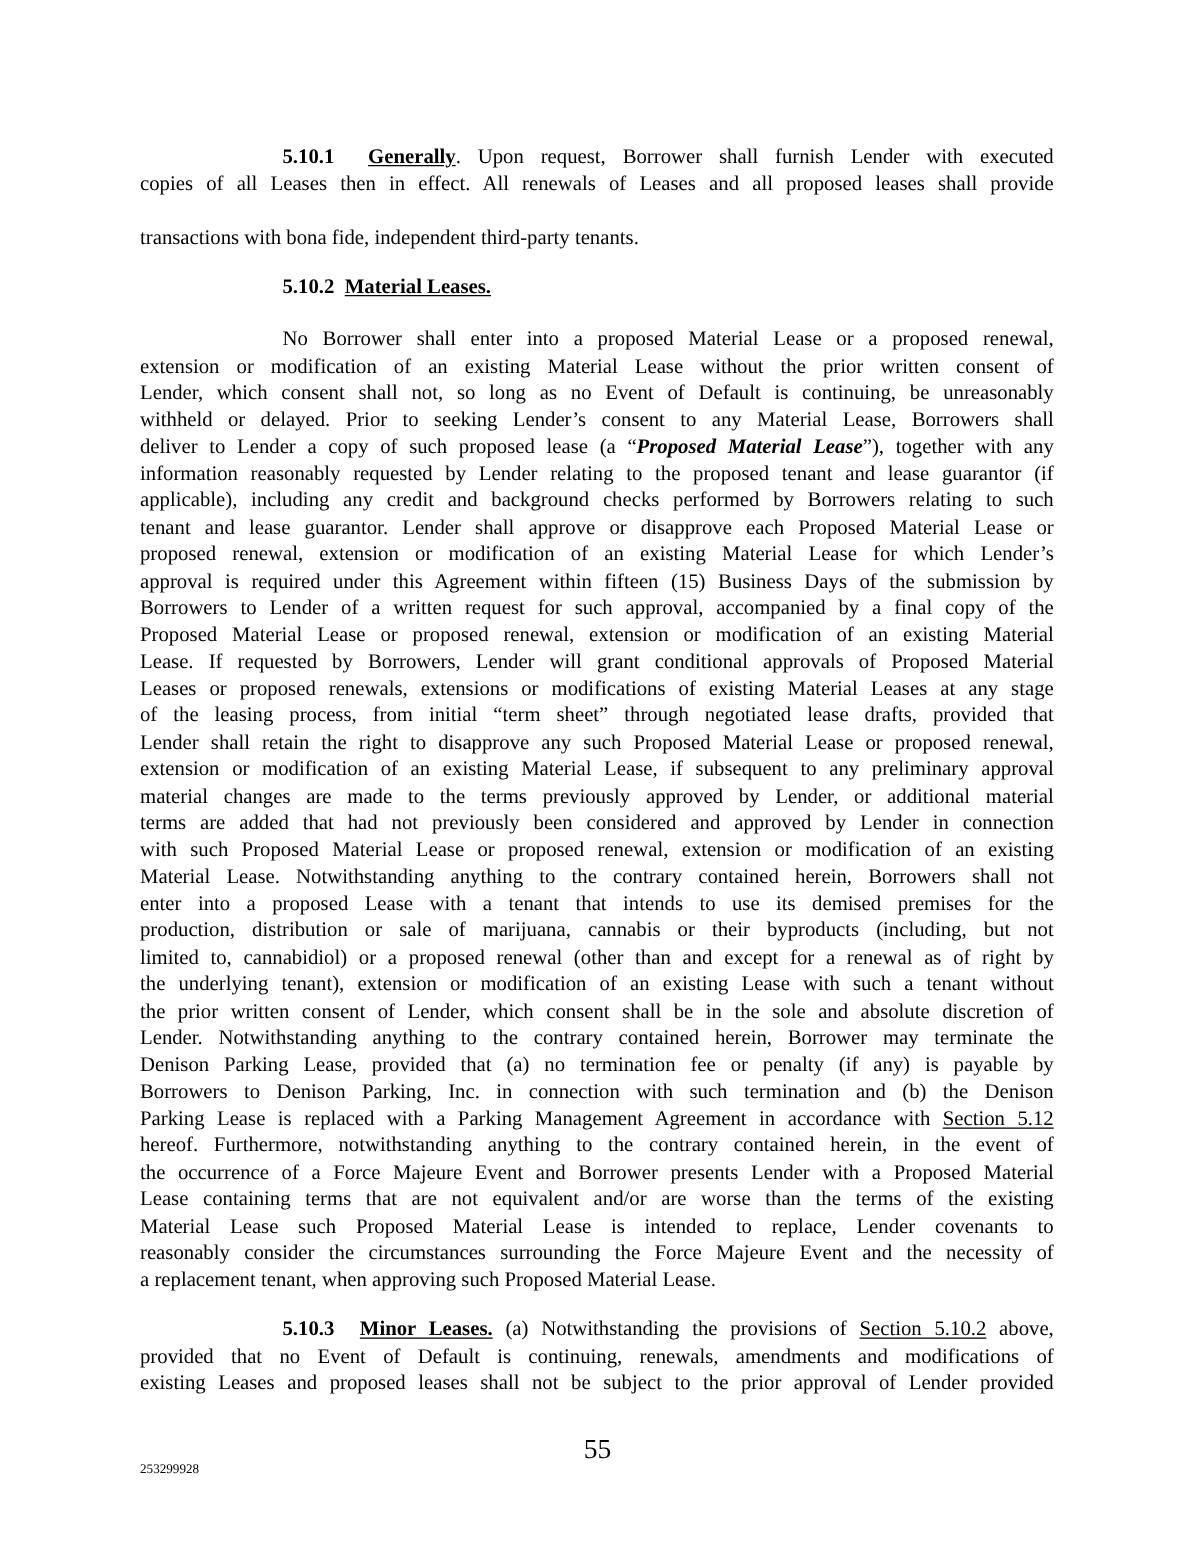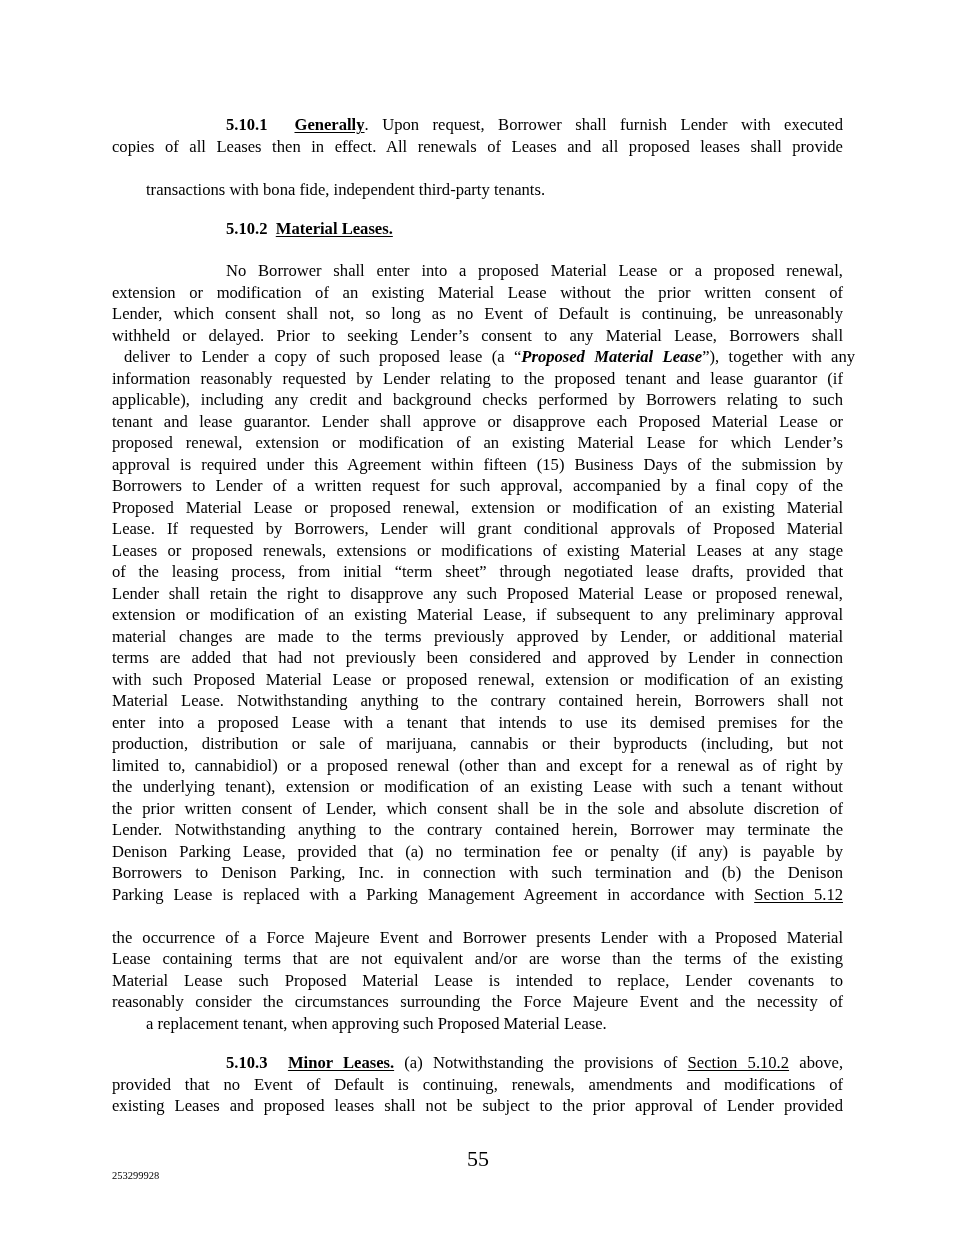--- a/index.html
+++ b/index.html
@@ -7,21 +7,21 @@
   .page {
     position: absolute; left: 0; top: 0; width: 796px; height: 1237px;
     background: #ffffff; color: #000000;
     font-family: "Liberation Serif", "DejaVu Serif", serif;
   }
   .line {
     position: absolute; left: 112px; width: 731px;
     font-size: 16.6px; line-height: 21.5px; height: 21.5px;
     white-space: nowrap; text-align: justify; text-align-last: justify;
   }
-  .line.last { text-align-last: left; margin-left: 34px; }
+  .line.last { text-align-last: left; }
   .line.indent { left: 226px; width: 617px; }
   .b { font-weight: bold; }
   .u { text-decoration: underline; text-underline-offset: 2px; }
   .bi { font-weight: bold; font-style: italic; }
   .head { position: absolute; left: 226px; font-size: 16.6px; line-height: 21.5px; font-weight: bold; white-space: nowrap; }
   .pagenum { position: absolute; left: 0; width: 956px; top: 1146px; text-align: center; font-size: 22px; }
   .docid { position: absolute; left: 112px; top: 1170px; font-size: 10.5px; }
 </style>
 </head>
 <body>
@@ -37,21 +37,21 @@
 
   <div class="head" style="top:218px;">
     <span>5.10.2</span>&nbsp;
     <span class="u">Material Leases.</span>
   </div>
 
   <div class="line indent" style="top:260px;">No Borrower shall enter into a proposed Material Lease or a proposed renewal,</div>
   <div class="line" style="top:281.5px;">extension or modification of an existing Material Lease without the prior written consent of</div>
   <div class="line" style="top:303px;">Lender, which consent shall not, so long as no Event of Default is continuing, be  unreasonably</div>
   <div class="line" style="top:324.5px;">withheld or delayed.  Prior to seeking Lender’s consent to any Material Lease, Borrowers shall</div>
-  <div class="line" style="top:346px;margin-left:12px;">
+  <div class="line" style="top:346px;">
     <span>deliver to Lender a copy of such proposed lease (a “</span><span class="bi">Proposed Material Lease</span><span>”), together with any</span>
   </div>
   <div class="line" style="top:367.5px;">information reasonably requested by Lender relating to the proposed tenant and lease guarantor (if</div>
   <div class="line" style="top:389px;">applicable), including any credit and background checks performed by Borrowers relating to such</div>
   <div class="line" style="top:410.5px;">tenant and lease guarantor.  Lender shall approve or disapprove each Proposed Material Lease or</div>
   <div class="line" style="top:432px;">proposed renewal, extension or modification of an existing Material Lease for which Lender’s</div>
   <div class="line" style="top:453.5px;">approval is required under this Agreement within fifteen (15) Business Days of the submission by</div>
   <div class="line" style="top:475px;">Borrowers to Lender of a written request for such approval, accompanied by a final copy of the</div>
   <div class="line" style="top:496.5px;">Proposed Material Lease or proposed renewal, extension or modification of an existing Material</div>
   <div class="line" style="top:518px;">Lease.  If requested by Borrowers, Lender will grant conditional approvals of Proposed Material</div>
@@ -67,20 +67,21 @@
   <div class="line" style="top:733px;">production, distribution or sale of marijuana, cannabis or their byproducts (including, but not</div>
   <div class="line" style="top:754.5px;">limited to, cannabidiol) or a proposed renewal (other than and except for a renewal as of right by</div>
   <div class="line" style="top:776px;">the underlying tenant), extension or modification of an existing Lease with such a tenant without</div>
   <div class="line" style="top:797.5px;">the prior written consent of Lender, which consent shall be in the sole and absolute discretion of</div>
   <div class="line" style="top:819px;">Lender.  Notwithstanding anything to the contrary contained herein, Borrower may terminate the</div>
   <div class="line" style="top:840.5px;">Denison Parking Lease, provided that (a) no termination fee or penalty (if any) is payable by</div>
   <div class="line" style="top:862px;">Borrowers to Denison Parking, Inc. in connection with such termination and (b) the Denison</div>
   <div class="line" style="top:883.5px;">
     <span>Parking Lease is replaced with a Parking Management Agreement in accordance with </span><span class="u">Section 5.12</span>
   </div>
+  <div class="line" style="top:905px;">hereof.  Furthermore, notwithstanding anything to the contrary contained herein, in the event of</div>
   <div class="line" style="top:926.5px;">the occurrence of a Force Majeure Event and Borrower presents Lender with a Proposed Material</div>
   <div class="line" style="top:948px;">Lease containing terms that are not equivalent and/or are worse than the terms of the existing</div>
   <div class="line" style="top:969.5px;">Material Lease such Proposed Material Lease is intended to replace, Lender covenants to</div>
   <div class="line" style="top:991px;">reasonably consider the circumstances surrounding the Force Majeure Event and the necessity of</div>
   <div class="line last" style="top:1012.5px;">a replacement tenant, when approving such Proposed Material Lease.</div>
 
   <div class="line indent" style="top:1052px;">
     <span class="b">5.10.3</span>&nbsp;
     <span class="b u">Minor Leases.</span><span> (a) Notwithstanding the provisions of </span><span class="u">Section 5.10.2</span><span> above,</span>
   </div>

